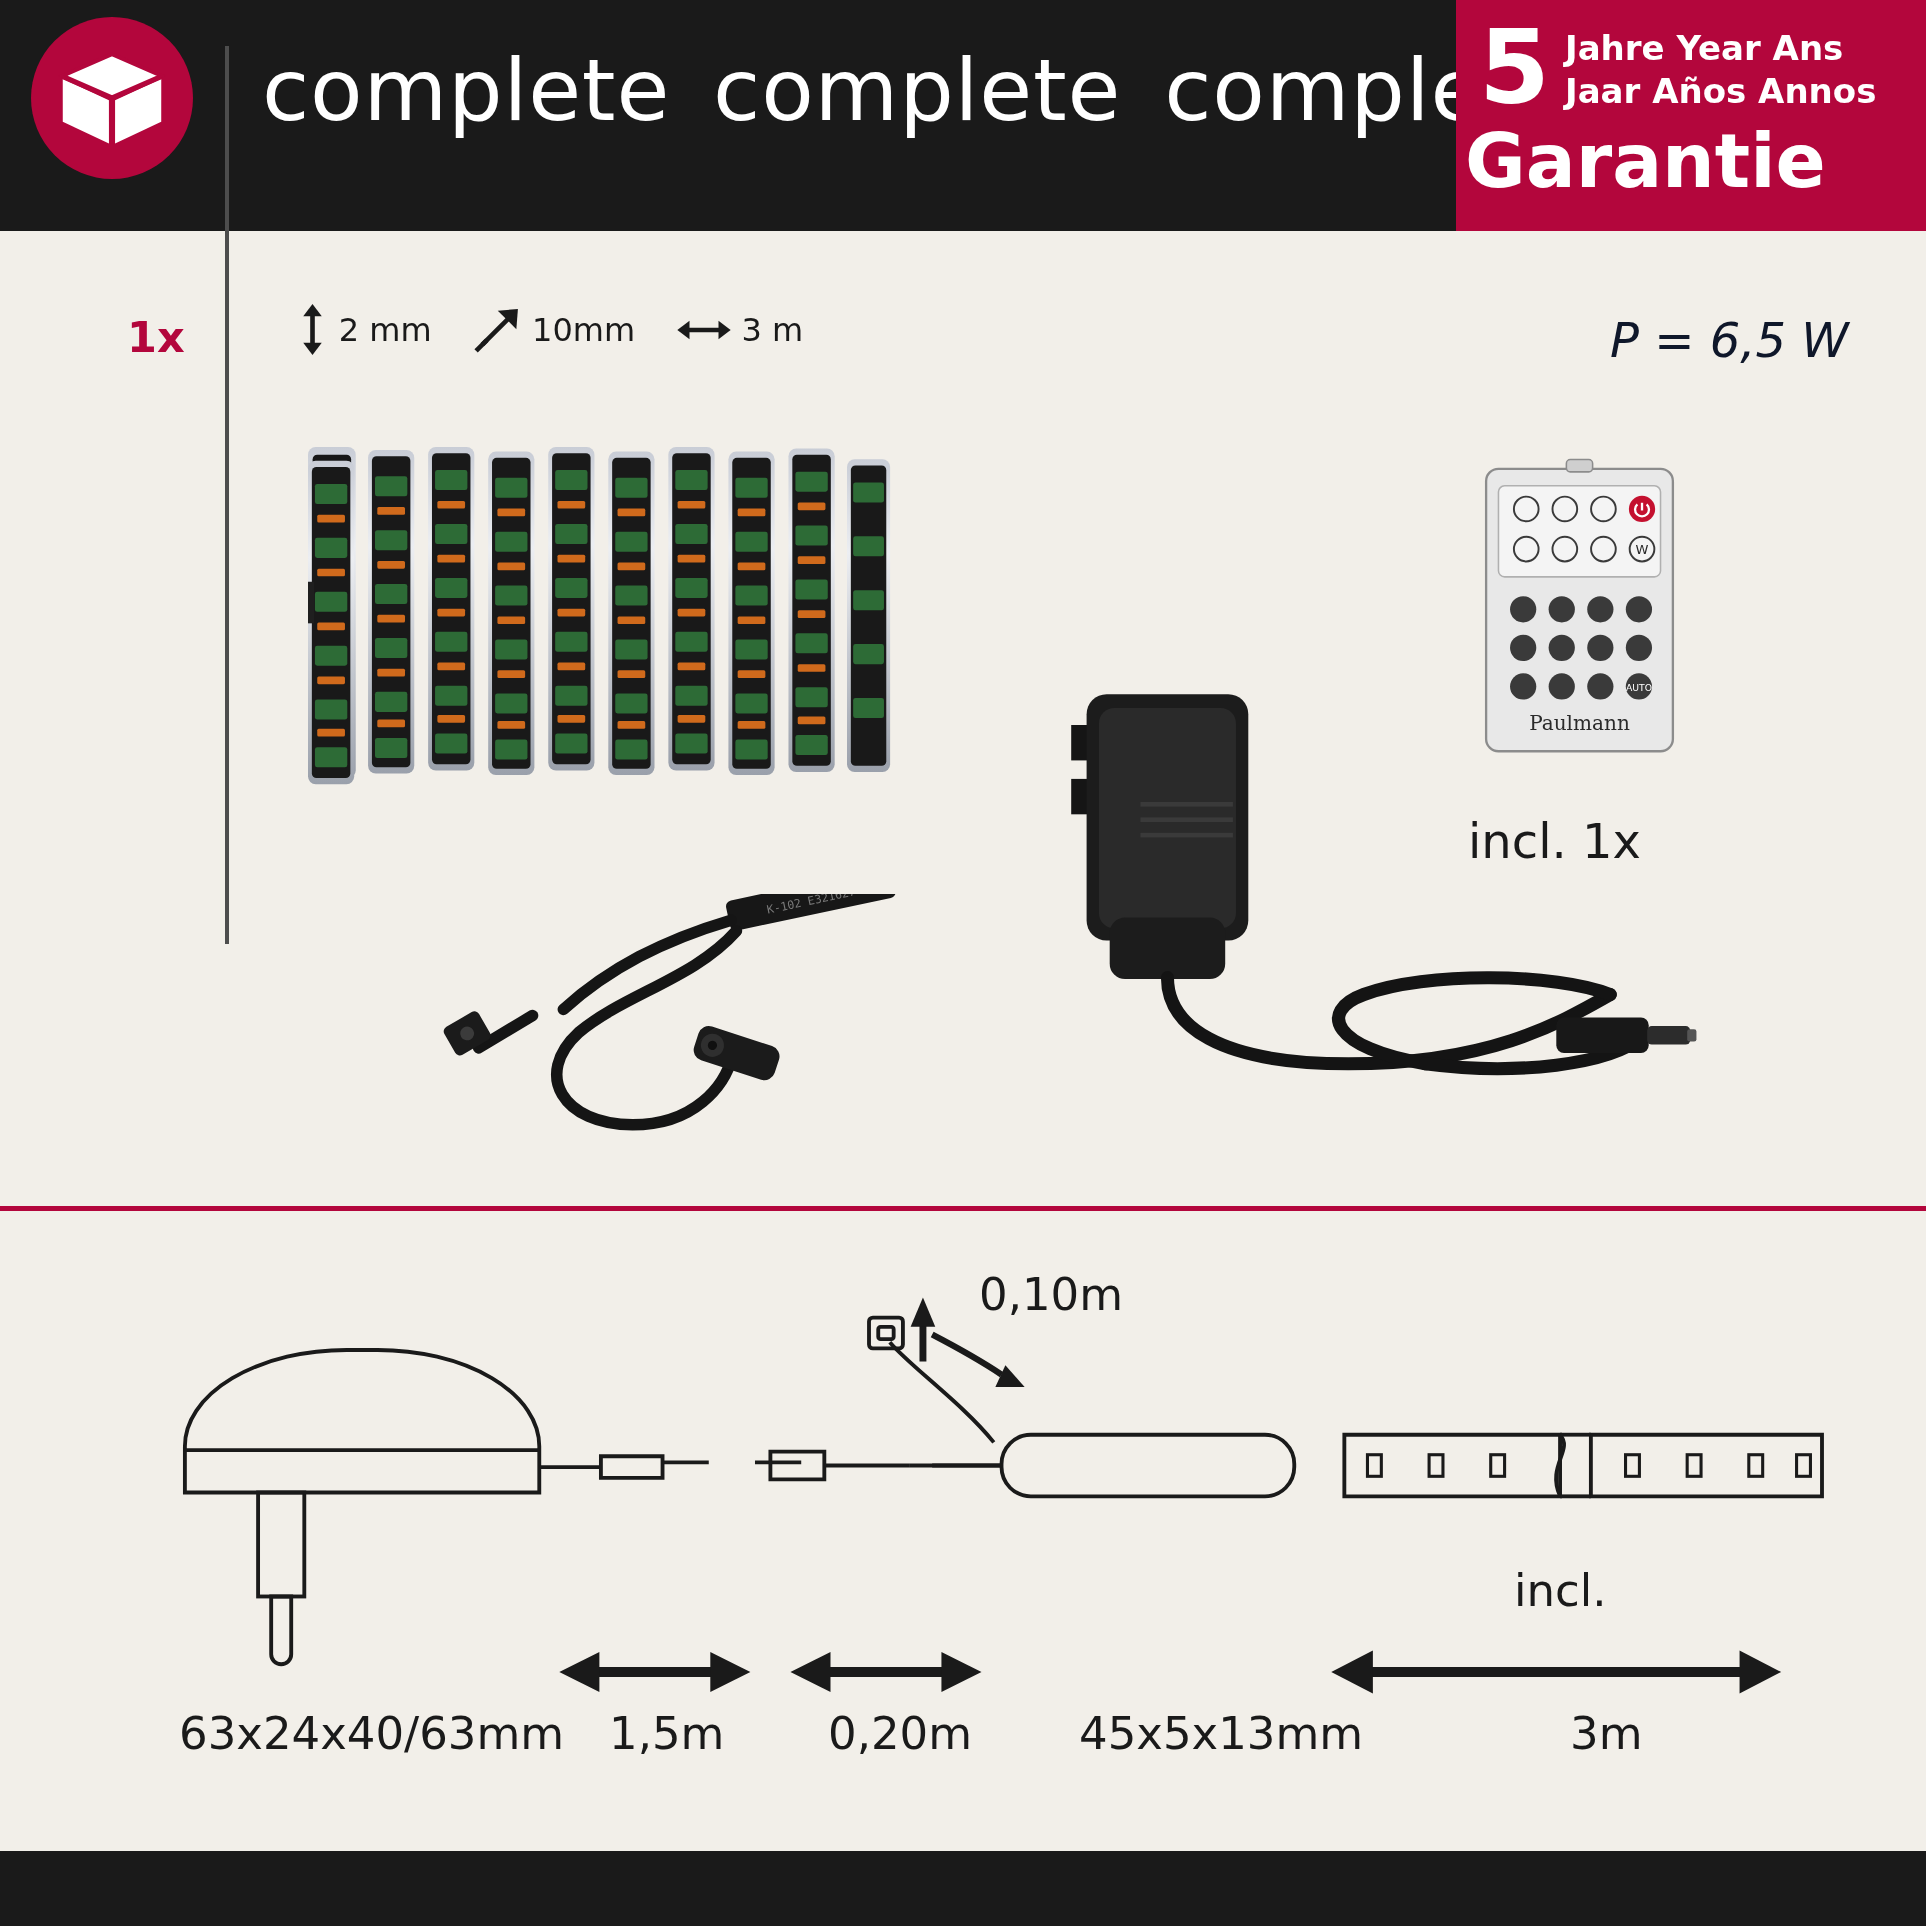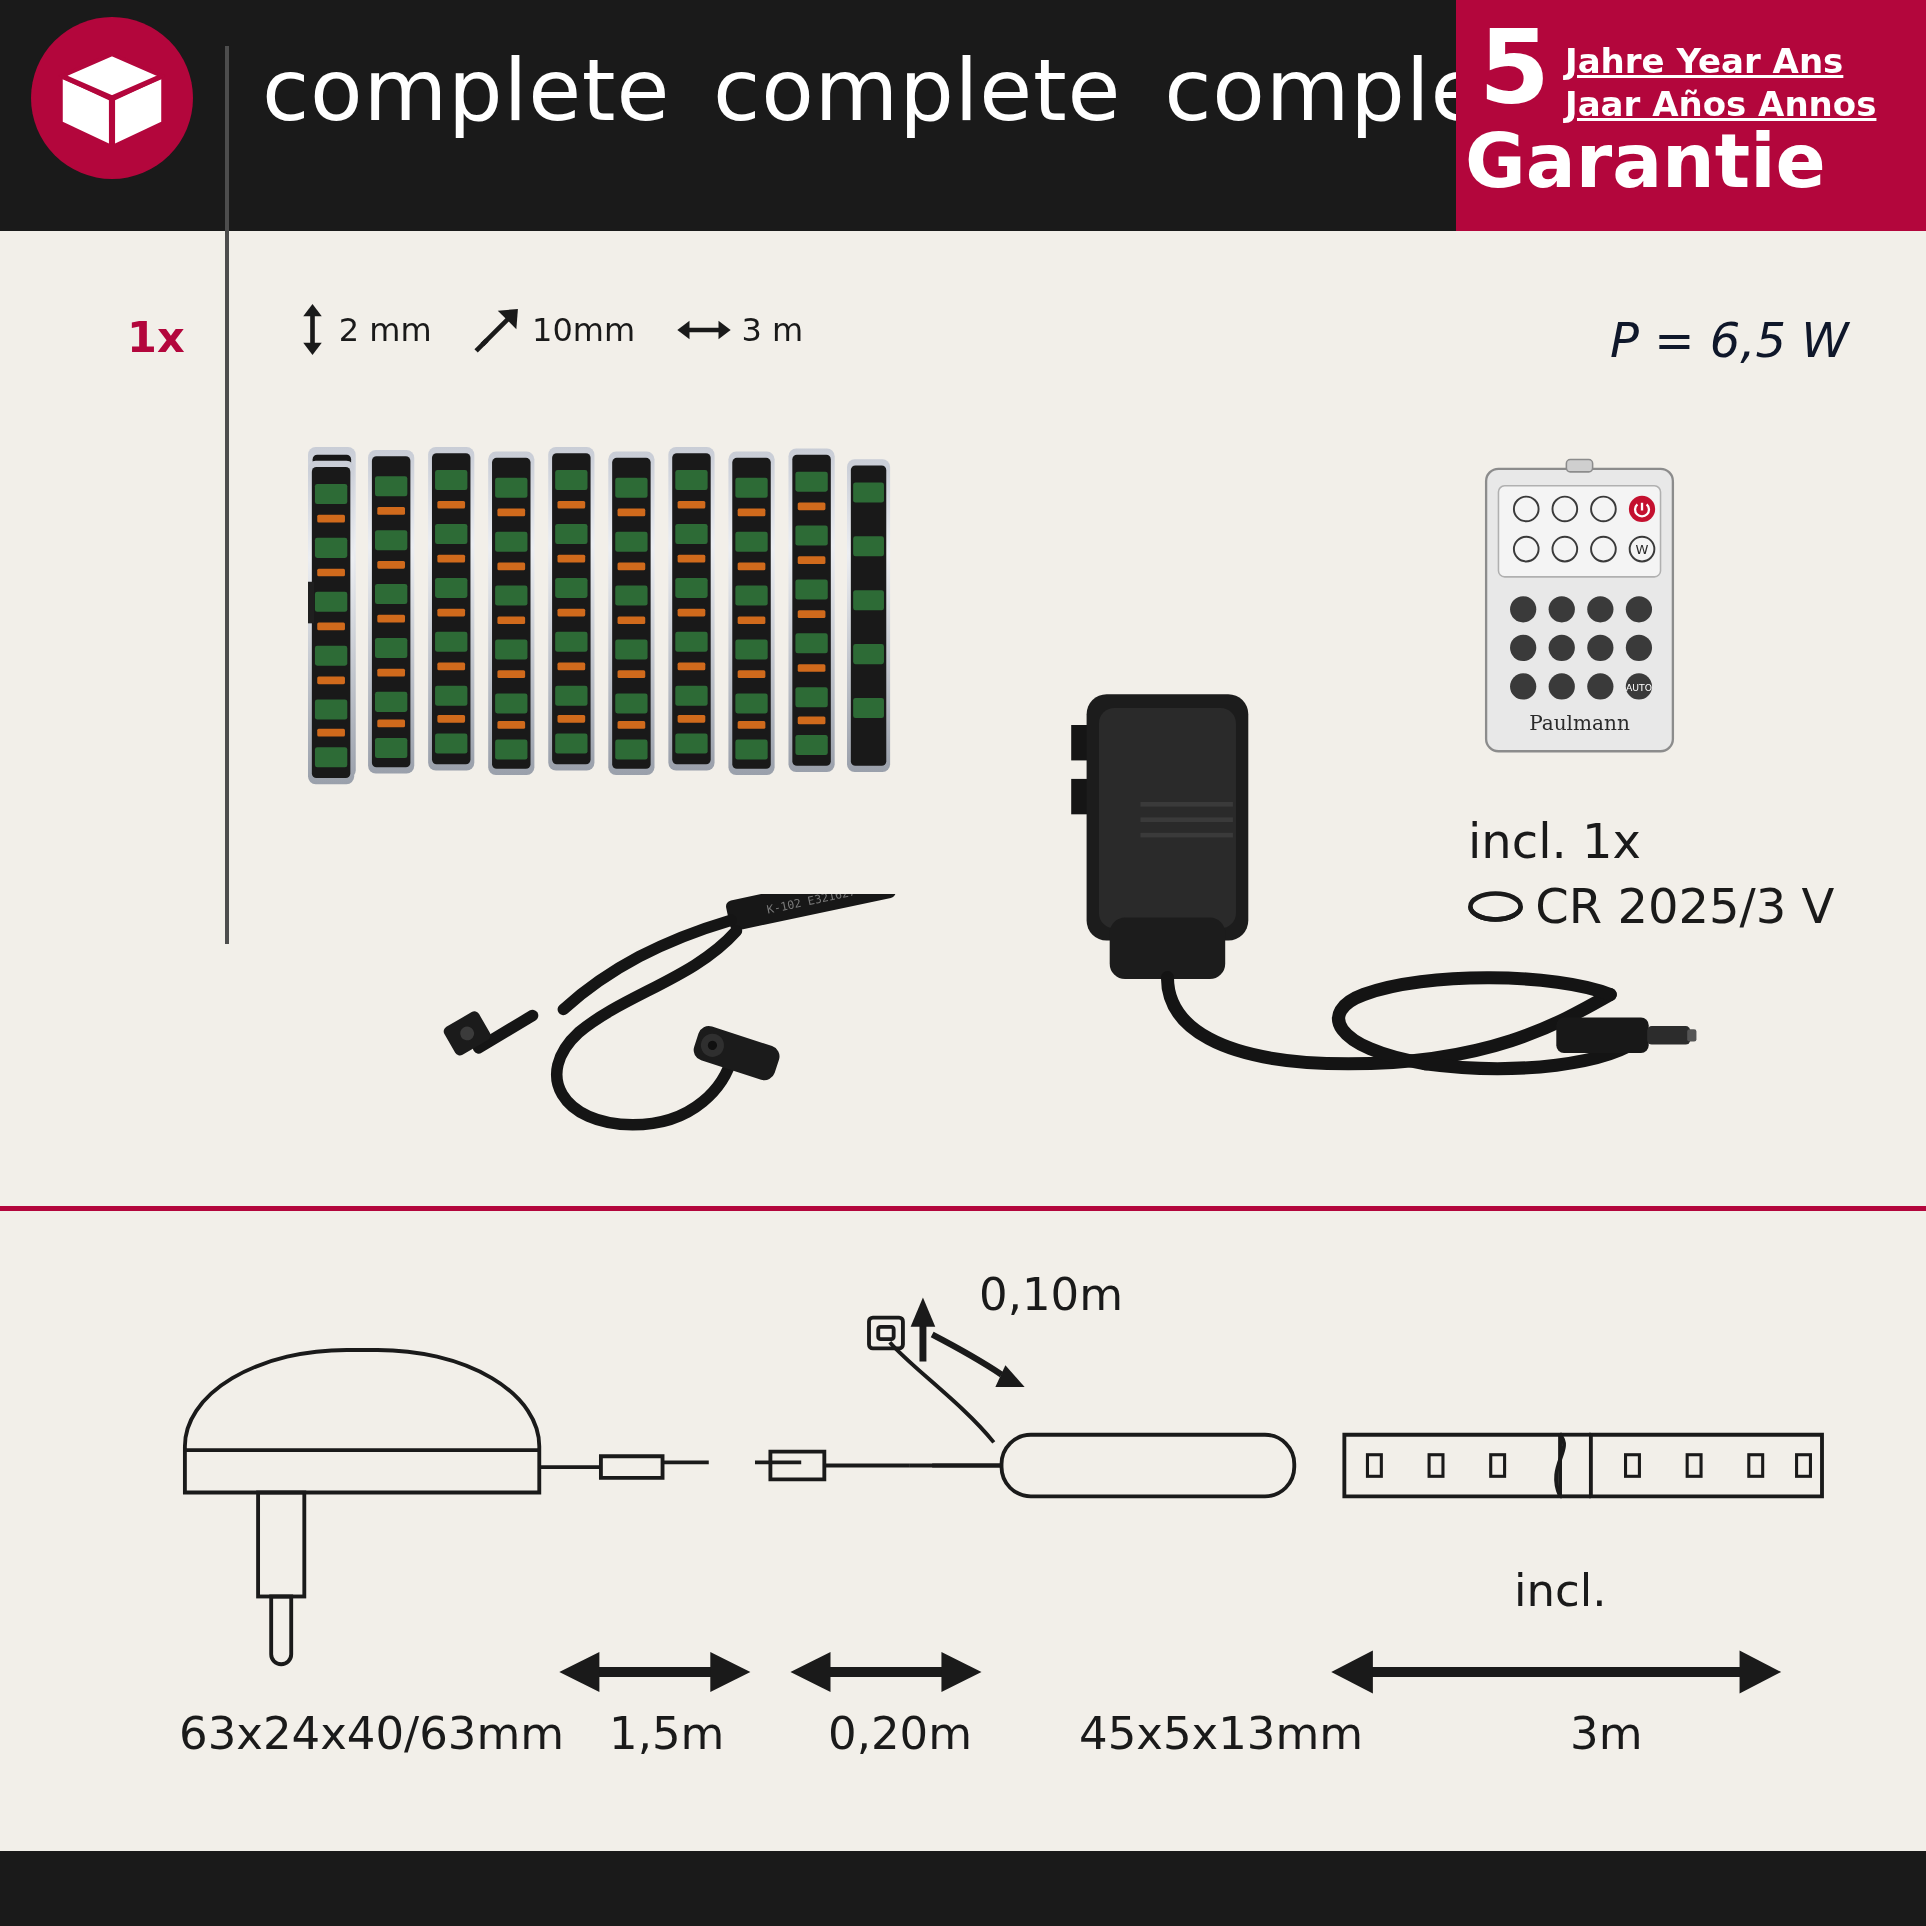--- a/index.html
+++ b/index.html
@@ -60,26 +60,25 @@
   .warranty-five {
     position: absolute;
     left: 23px; top: 17px;
     font-size: 102px;
     font-weight: bold;
     color: #ffffff;
     line-height: 102px;
   }
   .warranty-lines {
     position: absolute;
-    left: 109px; top: 40px;
+    left: 109px; top: 27px;
     color: #ffffff;
     font-size: 34px;
     font-weight: bold;
     line-height: 43px;
-    text-decoration: underline;
   }
   .warranty-main {
     position: absolute;
     left: 9px; top: 123px;
     color: #ffffff;
     font-size: 74px;
     font-weight: bold;
     line-height: 77px;
   }
 
@@ -499,29 +498,20 @@
           <circle cx="102" cy="296" r="17"></circle>
         <circle cx="152" cy="296" r="17"></circle>
           <circle cx="202" cy="296" r="17"></circle>
       </g>
       <text x="202" y="302" font-size="12" text-anchor="middle" fill="#ffffff" font-family="DejaVu Sans, sans-serif">AUTO</text>
       <text x="125" y="352" font-size="26" text-anchor="middle" fill="#2b2b2b" font-family="DejaVu Serif, serif">Paulmann</text>
     </svg>
   </div>
 
   <div class="incl-1x no-sel">incl. 1x</div>
-  <div class="battery-line no-sel">
-    <span>
-      <svg width="55" height="35" viewBox="0 0 72 46">
-        <ellipse cx="36" cy="23" rx="33" ry="17" fill="none" stroke="#1a1a1a" stroke-width="6"></ellipse>
-        <path d="M3 23 a33 17 0 0 0 66 0" fill="none" stroke="#1a1a1a" stroke-width="6"></path>
-      </svg>
-    </span>
-    <span>CR 2025/3 V</span>
-  </div>
 
   <div style="position:absolute; left:1025px; top:663px;">
     <svg width="693" height="509" viewBox="0 0 900 660">
       <path d="M60 80 h28 v46 h-28 z" fill="#151515"></path>
       <path d="M60 150 h28 v46 h-28 z" fill="#151515"></path>
       <rect x="80" y="40" width="210" height="320" rx="26" fill="#1c1c1c"></rect>
       <rect x="96" y="58" width="178" height="286" rx="20" fill="#2a2a2a"></rect>
       <rect x="110" y="330" width="150" height="80" rx="20" fill="#1c1c1c"></rect>
       <rect x="150" y="180" width="120" height="6" fill="#3a3a3a"></rect>
       <rect x="150" y="200" width="120" height="6" fill="#3a3a3a"></rect>

